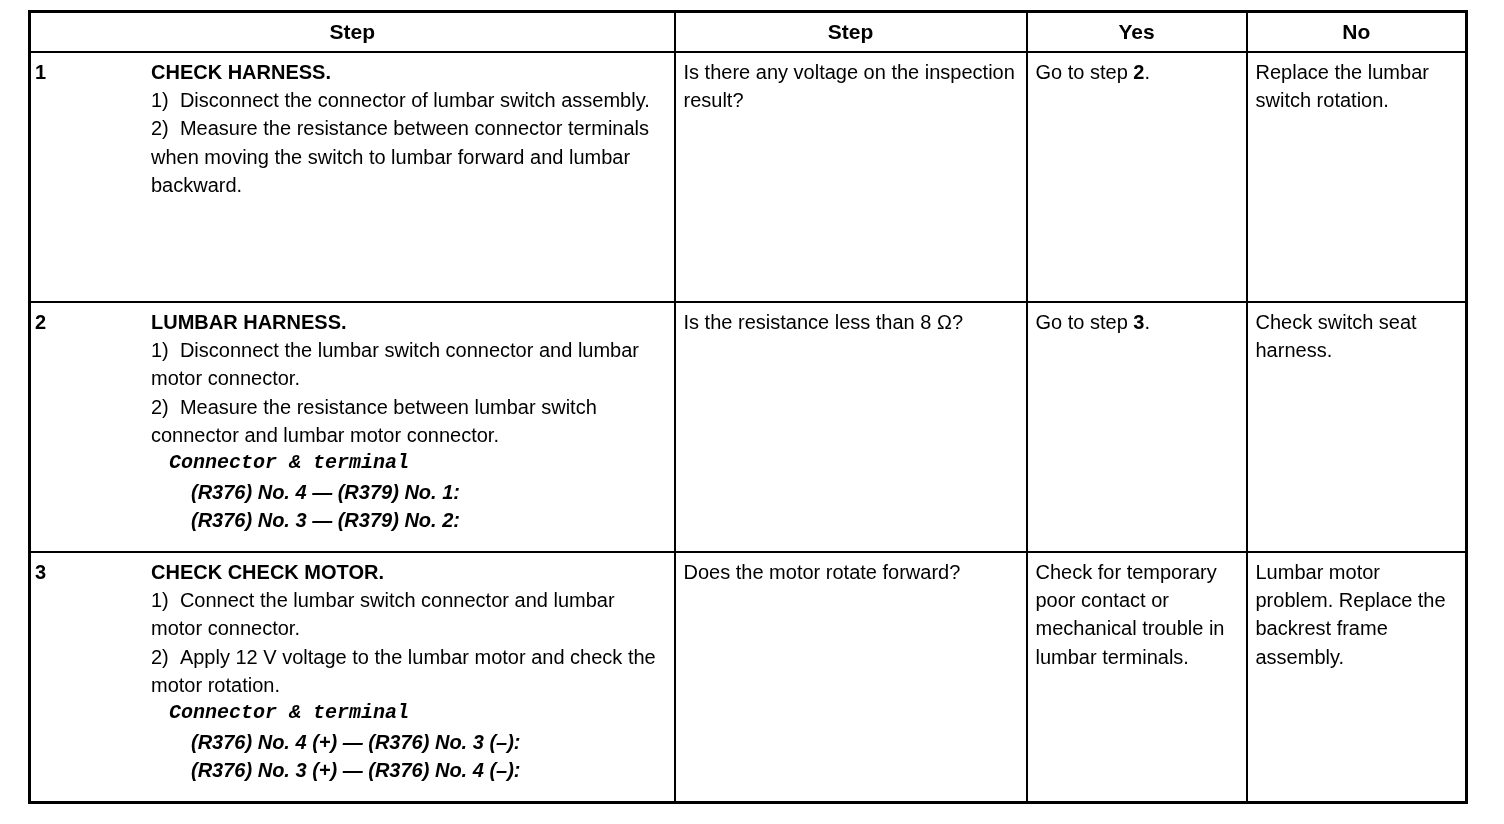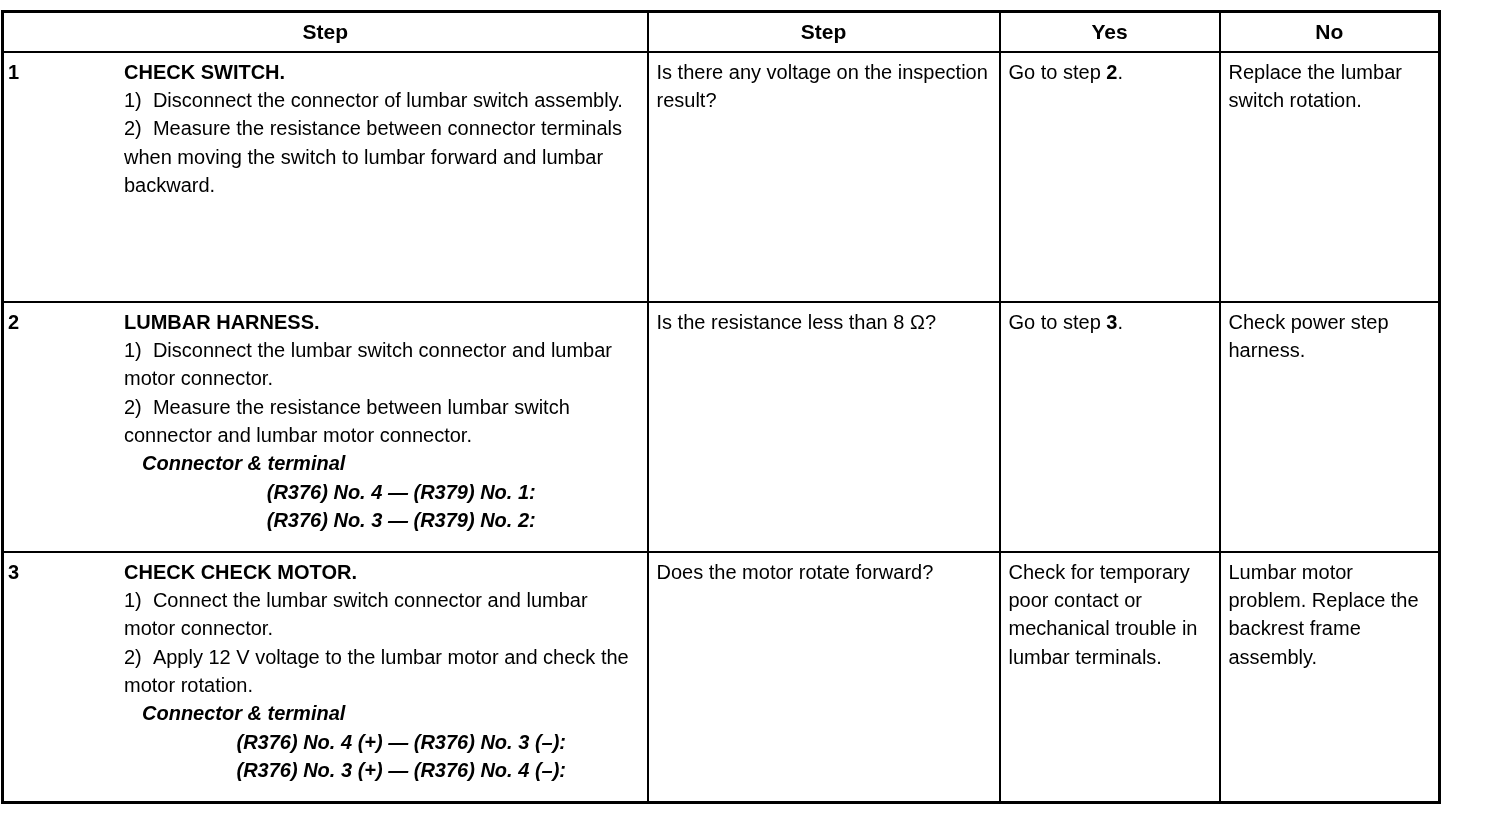--- a/index.html
+++ b/index.html
@@ -10,21 +10,21 @@
   }
   body {
     width: 1504px;
     height: 824px;
     font-family: "Liberation Sans", sans-serif;
     color: #000000;
     overflow: hidden;
   }
   .doc {
     position: absolute;
-    left: 1px;
+    left: 28px;
     top: 10px;
   }
   table.troubleshoot {
     border-collapse: collapse;
     table-layout: fixed;
     width: 1437px;
     border: 3px solid #000;
   }
   th, td {
     border: 2px solid #000;
@@ -51,26 +51,26 @@
     flex: 0 0 116px;
     width: 116px;
     font-weight: bold;
   }
   .step-content { flex: 1 1 auto; min-width: 0; }
   .step-title { font-weight: bold; }
   .conn-heading {
     font-weight: bold;
     font-style: italic;
     padding-left: 18px;
+    font-family: Liberation Mono, monospace;
   }
   .conn-line {
     font-weight: bold;
     font-style: italic;
     padding-left: 40px;
-    text-align: center;
   }
   .b { font-weight: bold; }
 </style>
 </head>
 <body>
 
 <div class="doc">
   <table class="troubleshoot">
     <colgroup>
       <col style="width:645px">
@@ -86,21 +86,21 @@
         <th>No</th>
       </tr>
     </thead>
     <tbody>
 
       <tr class="r0">
         <td class="step-cell">
           <div class="step-flex">
             <div class="step-num">1</div>
             <div class="step-content">
-              <div class="step-title">CHECK SWITCH.</div>
+              <div class="step-title">CHECK HARNESS.</div>
               <div class="step-para">1)&nbsp;&nbsp;Disconnect the connector of lumbar switch assembly.</div>
               <div class="step-para">2)&nbsp;&nbsp;Measure the resistance between connector terminals when moving the switch to lumbar forward and lumbar backward.</div>
             </div>
           </div>
         </td>
         <td class="check-cell">Is there any voltage on the inspection result?</td>
         <td class="yes-cell"><span>Go to step </span><span class="b">2</span><span>.</span></td>
         <td class="no-cell">Replace the lumbar switch rotation.</td>
       </tr>
 
@@ -113,21 +113,21 @@
               <div class="step-para">1)&nbsp;&nbsp;Disconnect the lumbar switch connector and lumbar motor connector.</div>
               <div class="step-para">2)&nbsp;&nbsp;Measure the resistance between lumbar switch connector and lumbar motor connector.</div>
               <div class="conn-heading">Connector &amp; terminal</div>
               <div class="conn-line">(R376) No. 4 — (R379) No. 1:</div>
               <div class="conn-line">(R376) No. 3 — (R379) No. 2:</div>
             </div>
           </div>
         </td>
         <td class="check-cell">Is the resistance less than 8 Ω?</td>
         <td class="yes-cell"><span>Go to step </span><span class="b">3</span><span>.</span></td>
-        <td class="no-cell">Check power step harness.</td>
+        <td class="no-cell">Check switch seat harness.</td>
       </tr>
 
       <tr class="r2">
         <td class="step-cell">
           <div class="step-flex">
             <div class="step-num">3</div>
             <div class="step-content">
               <div class="step-title">CHECK CHECK MOTOR.</div>
               <div class="step-para">1)&nbsp;&nbsp;Connect the lumbar switch connector and lumbar motor connector.</div>
               <div class="step-para">2)&nbsp;&nbsp;Apply 12 V voltage to the lumbar motor and check the motor rotation.</div>

